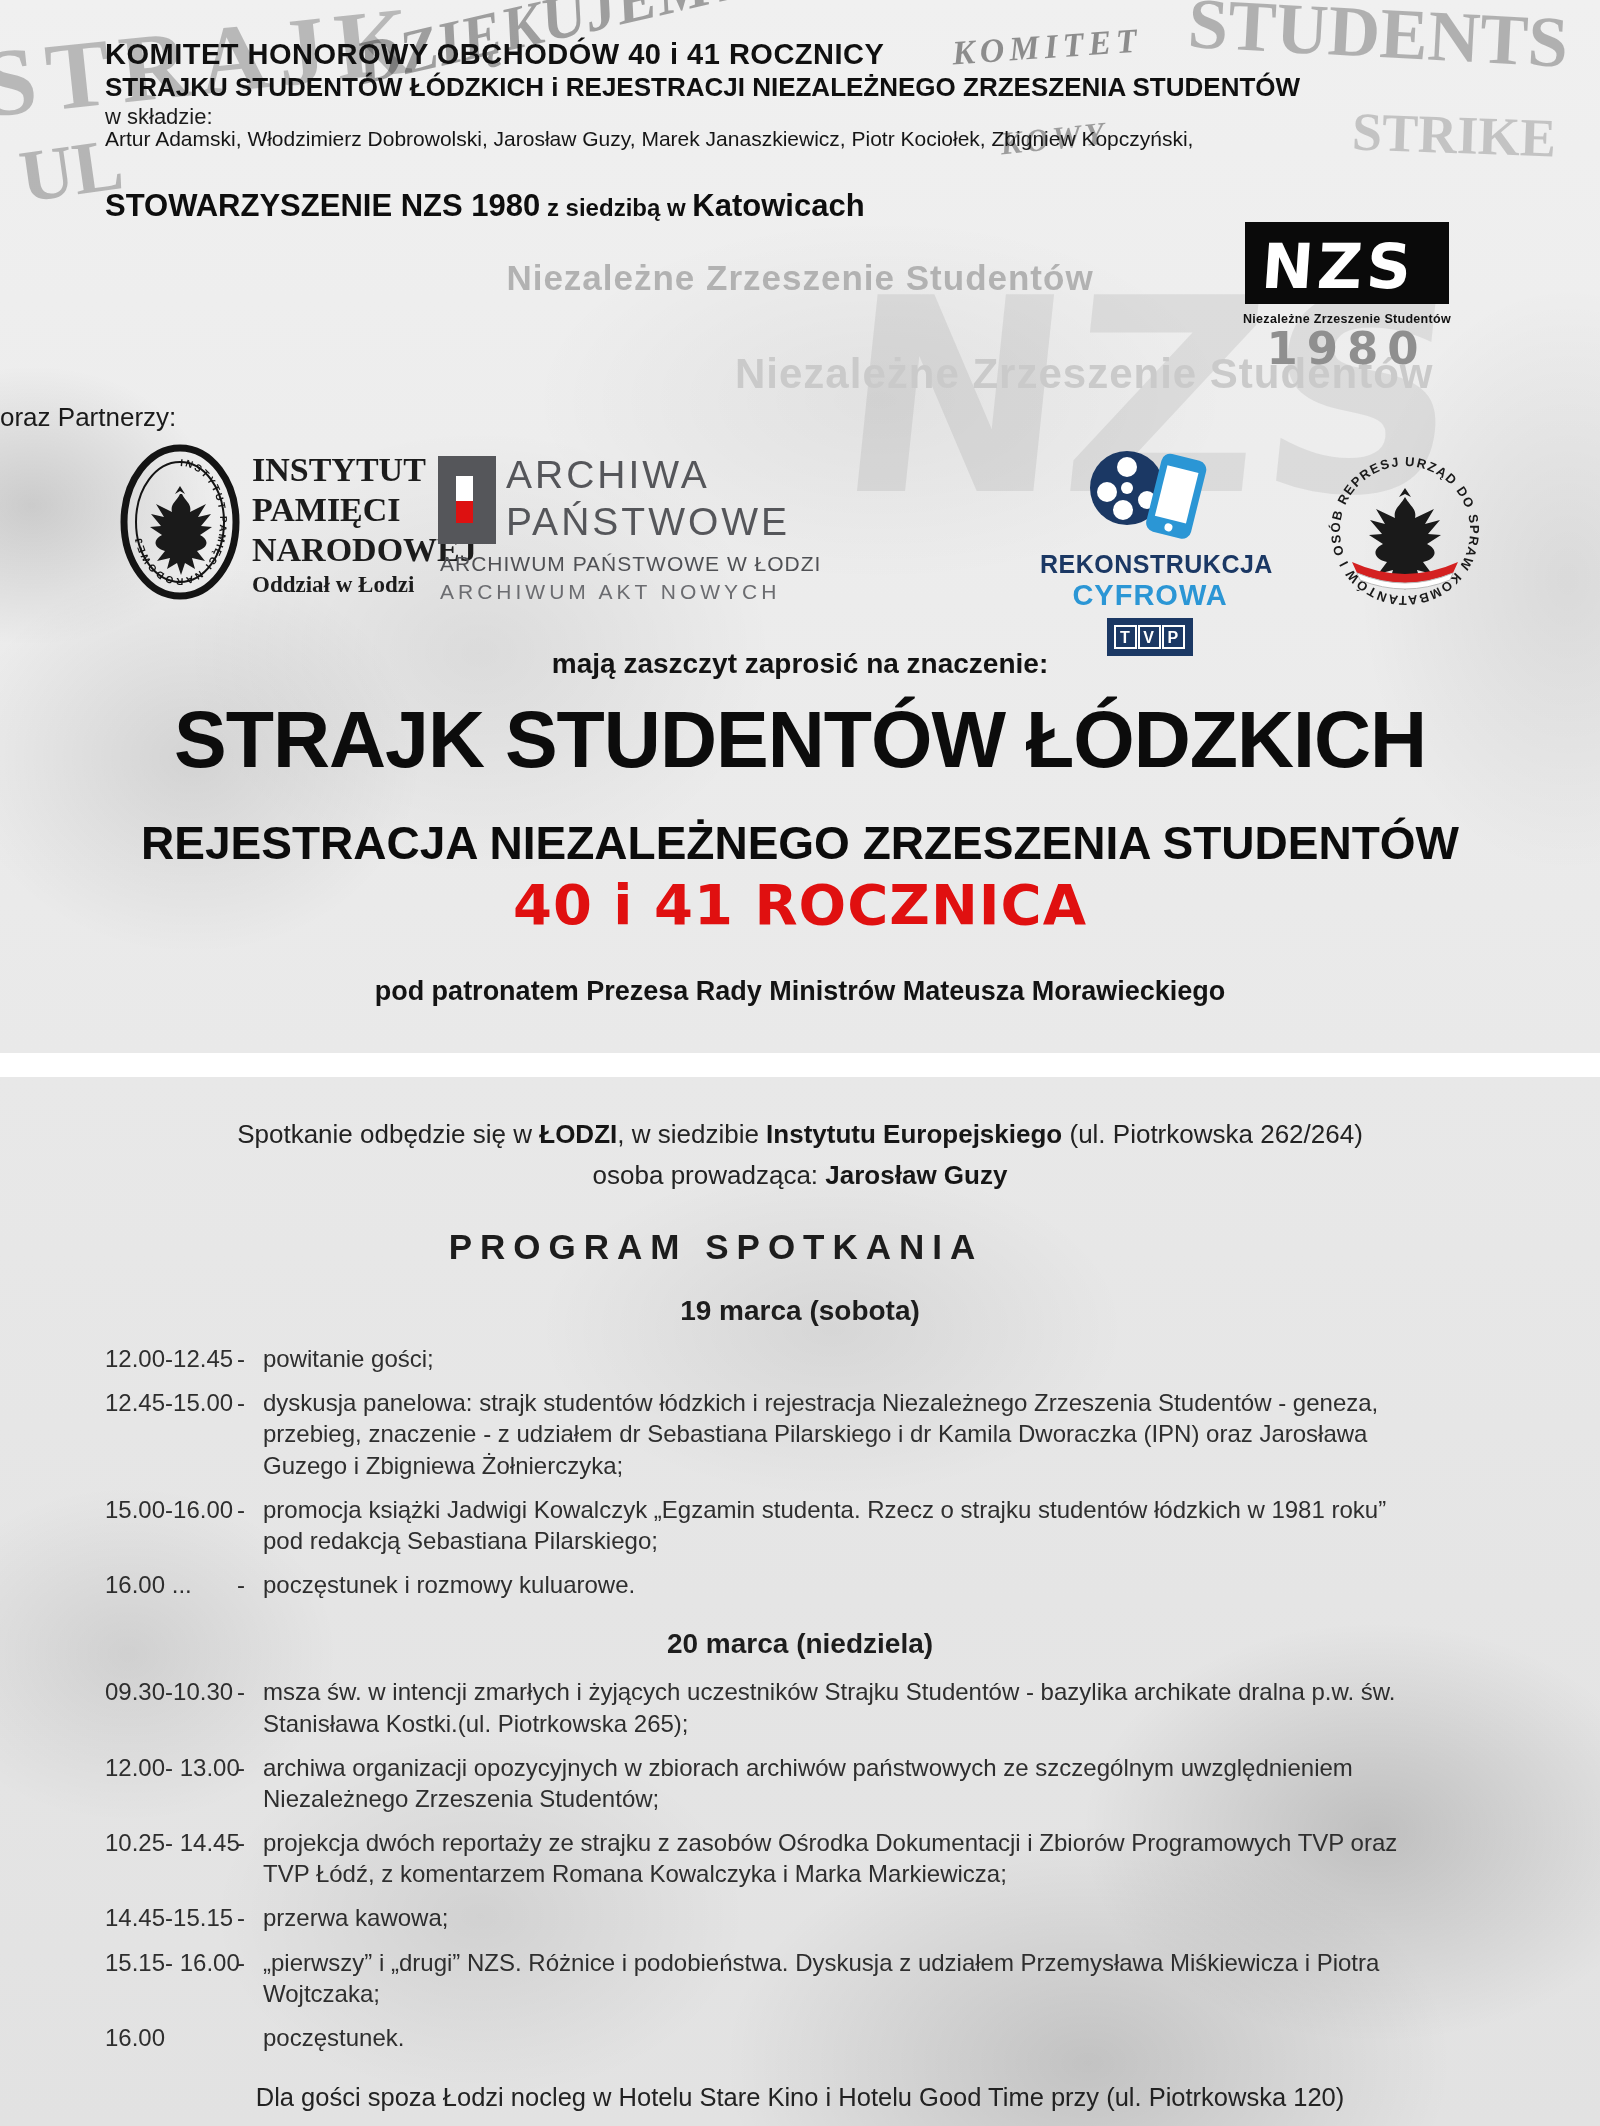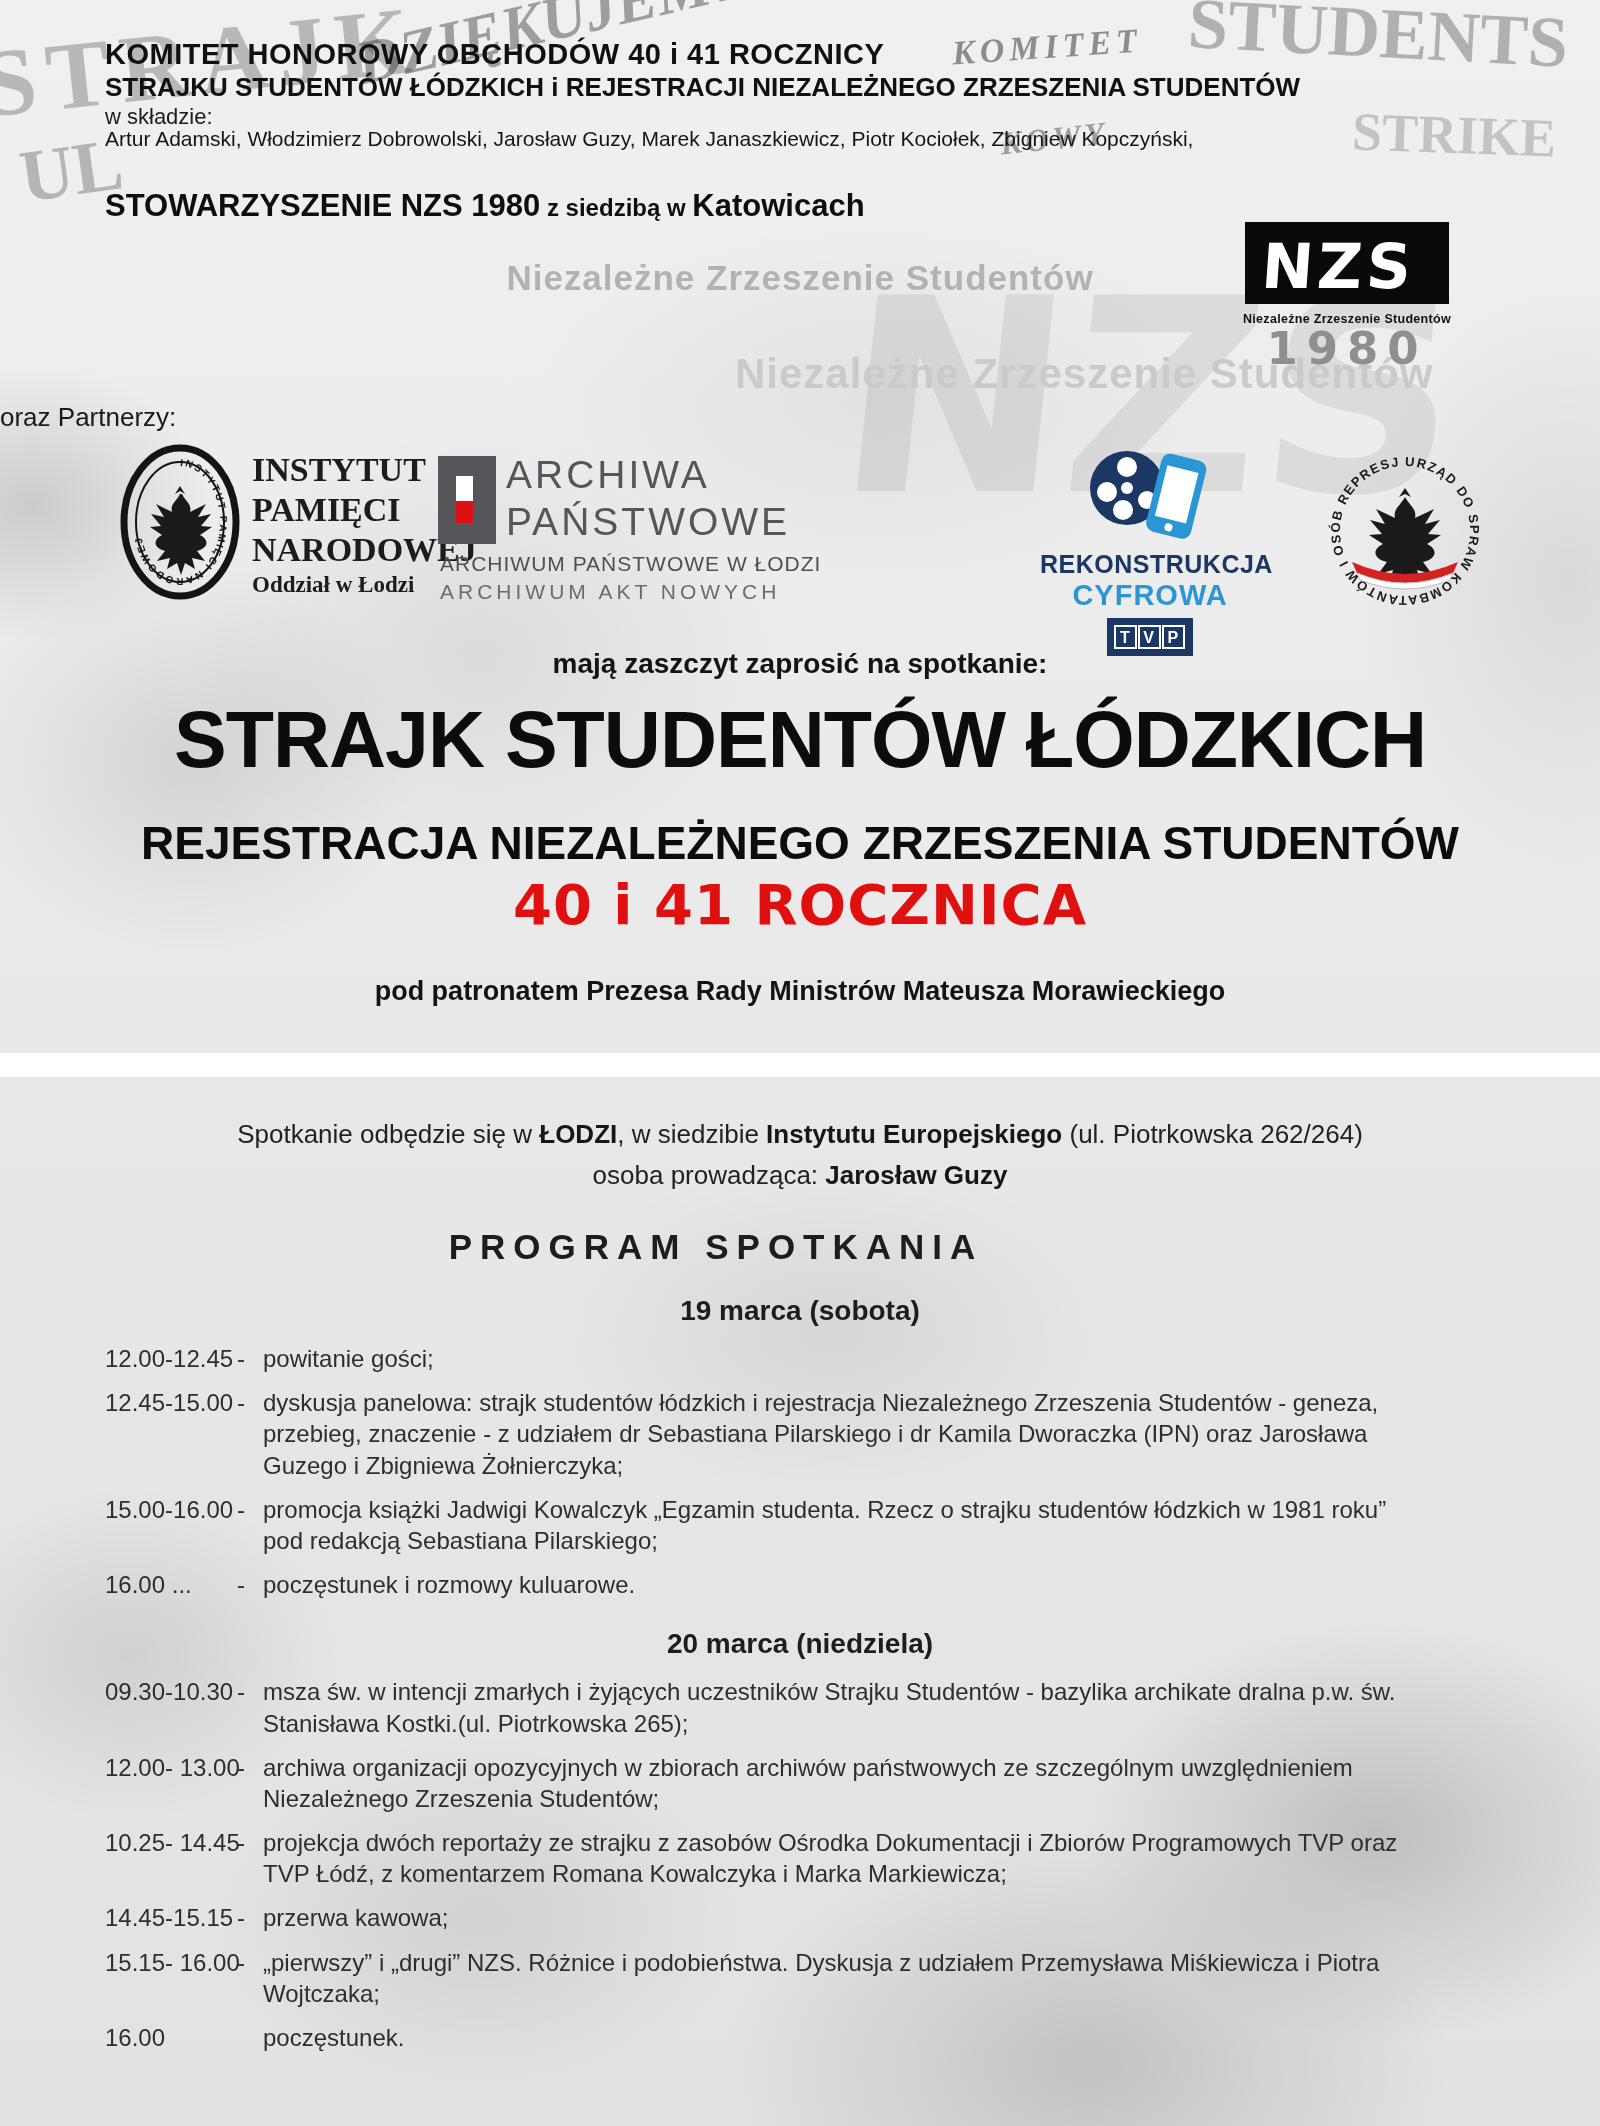--- a/index.html
+++ b/index.html
@@ -187,21 +187,21 @@
       <defs>
           <path id="kring" d="M 87,22 a 65,65 0 1,1 -0.01,0"></path>
         </defs>
       <text font-size="13" font-weight="bold" fill="#1a1a1a" letter-spacing="1.5"><textPath href="#kring">URZĄD DO SPRAW KOMBATANTÓW I OSÓB REPRESJONOWANYCH</textPath></text>
       <path d="M87,44 l-6,9 6,-3 6,3 z M87,53 c-5,9 -12,12 -10,21 l-19,-9 9,15 -15,-4 12,14 -13,1 14,9 c-12,6 -9,15 4,18 l-9,12 15,-4 -4,13 12,-7 4,14 4,-14 12,7 -4,-13 15,4 -9,-12 c13,-3 16,-12 4,-18 l14,-9 -13,-1 12,-14 -15,4 9,-15 -19,9 c2,-9 -5,-12 -10,-21 z" fill="#1a1a1a"></path>
       <path d="M34,118 Q87,142 140,118 L135,129 Q87,149 39,129 Z" fill="#d42121"></path>
       <path d="M39,129 Q87,149 135,129 L132,136 Q87,154 42,136 Z" fill="#ffffff" stroke="#bbbbbb" stroke-width="1"></path>
     </svg>
   </div>
 
-  <div class="abs invite">mają zaszczyt zaprosić na spotkanie:</div>
+  <div class="abs invite">mają zaszczyt zaprosić na znaczenie:</div>
   <div class="abs title1">STRAJK STUDENTÓW ŁÓDZKICH</div>
   <div class="abs title2">REJESTRACJA NIEZALEŻNEGO ZRZESZENIA STUDENTÓW</div>
   <div class="abs title3">40 i 41 ROCZNICA</div>
   <div class="abs patronage">pod patronatem Prezesa Rady Ministrów Mateusza Morawieckiego</div>
 </div>
 
 <div class="gap"></div>
 
 <div class="sec-bottom">
 
@@ -261,13 +261,14 @@
         <span class="pdash">-</span>
         <span class="ptext">„pierwszy” i „drugi” NZS. Różnice i podobieństwa. Dyskusja z udziałem Przemysława Miśkiewicza i Piotra Wojtczaka;</span>
     </div>
     <div class="prow">
       <span class="ptime">16.00</span>
         <span class="pdash"></span>
         <span class="ptext">poczęstunek.</span>
     </div>
   </div>
 
+  <div class="footer">Dla gości spoza Łodzi nocleg w Hotelu Stare Kino i Hotelu Good Time przy (ul. Piotrkowska 120)</div>
 </div>
 
 </body></html>

